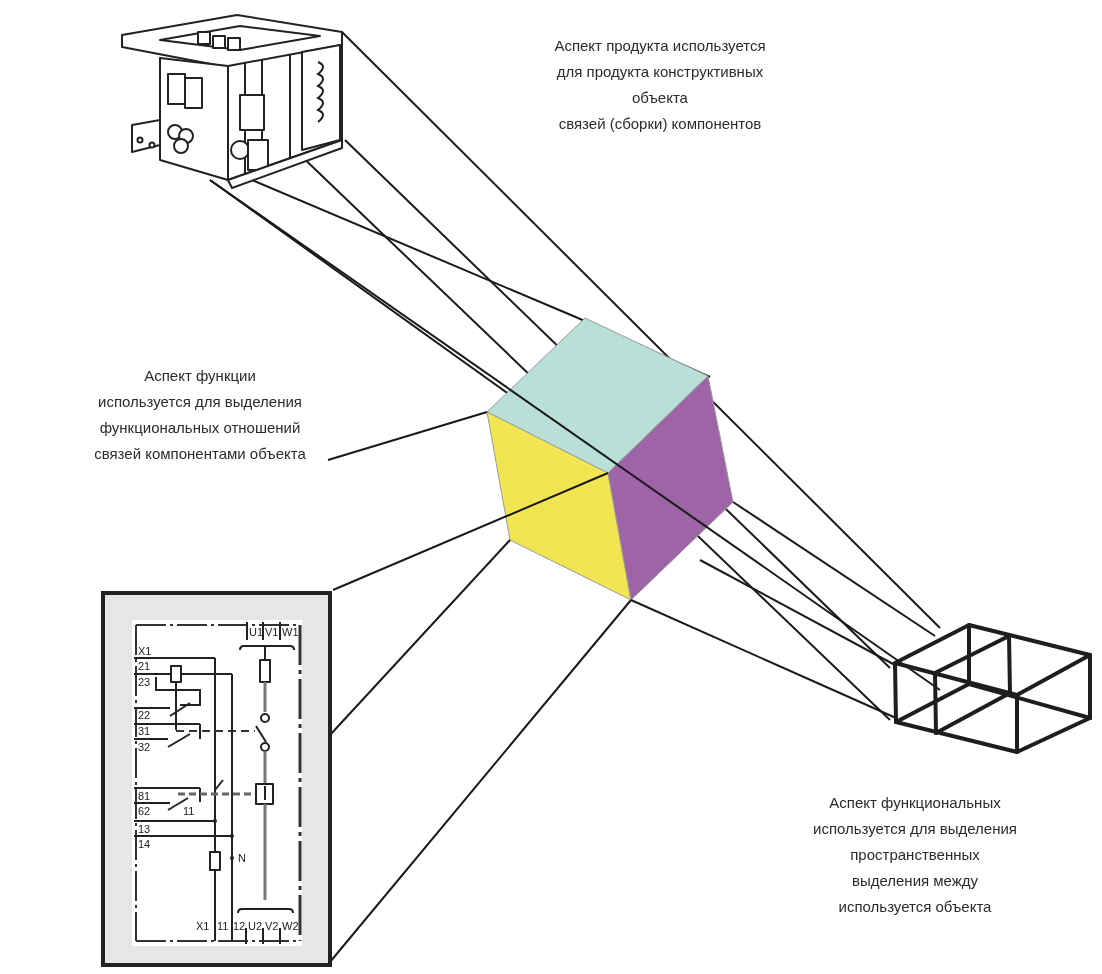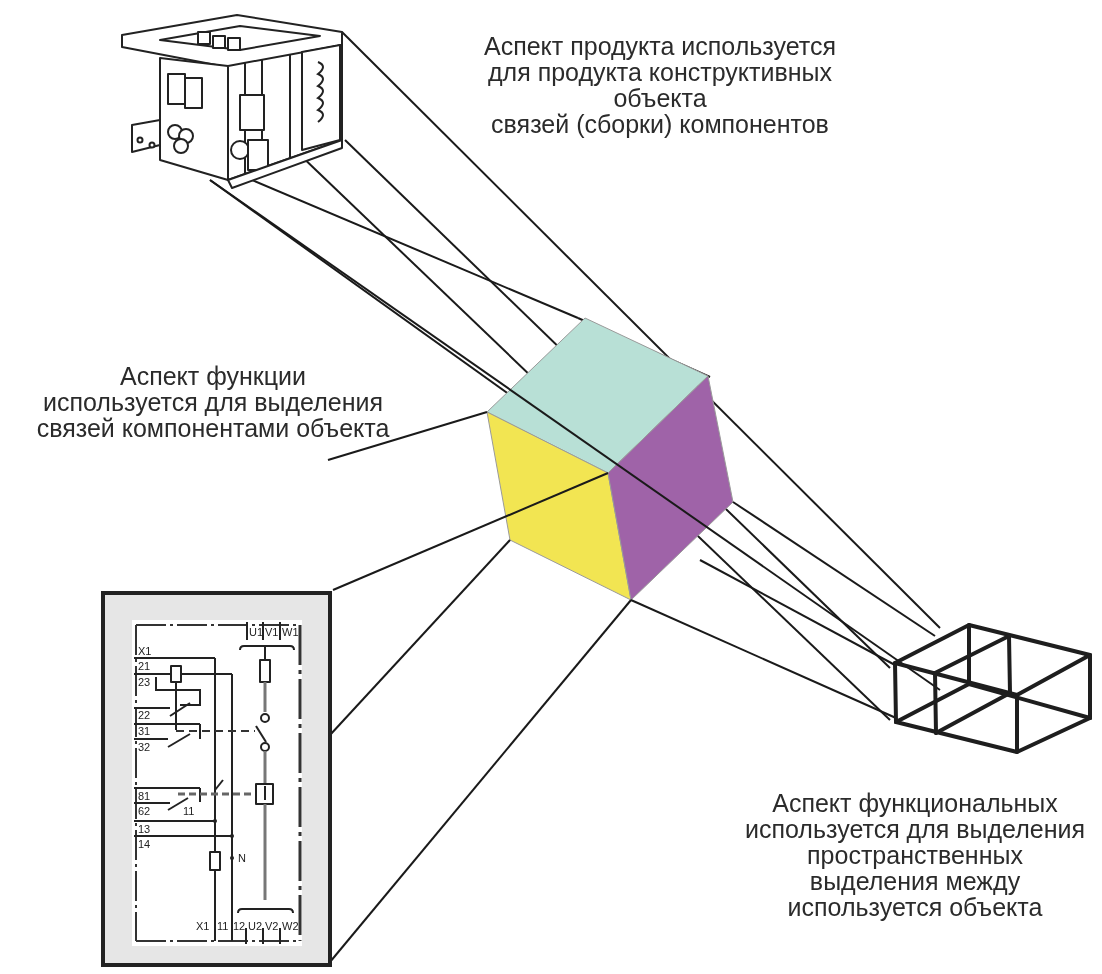--- a/index.html
+++ b/index.html
@@ -1,20 +1,20 @@
 <!DOCTYPE html>
 <html><head>
   <meta charset="utf-8">
   <style>
     html, body { margin: 0; padding: 0; background: #ffffff; }
     body { width: 1102px; height: 974px; position: relative; overflow: hidden;
            font-family: "Liberation Sans", sans-serif; }
     #diagram { position: absolute; left: 0; top: 0; }
     .caption { position: absolute; text-align: center; color: #2b2b2b;
-               font-family: "Liberation Sans", sans-serif; font-size: 25px; line-height: 26px; }
+               font-family: "Liberation Sans", sans-serif; font-size: 15px; line-height: 26px; }
     .caption div { white-space: nowrap; }
     .schem-label { font-family: "Liberation Sans", sans-serif; font-size: 11px; fill: #222; }
     .ray { stroke: #1a1a1a; stroke-width: 2; fill: none; }
     .thick { stroke: #1e1e1e; stroke-width: 4; fill: none; stroke-linecap: round; stroke-linejoin: round; }
     .equip { stroke: #222; stroke-width: 2; fill: #fff; stroke-linejoin: round; }
     .equip-line { stroke: #222; stroke-width: 2; fill: none; }
     .wire { stroke: #222; stroke-width: 2; fill: none; }
     .wire-grey { stroke: #777; stroke-width: 3; fill: none; }
     .dash { stroke: #333; stroke-width: 2; fill: none; stroke-dasharray: 8 5; }
     .dash-grey { stroke: #666; stroke-width: 3; fill: none; stroke-dasharray: 7 4; }
@@ -183,23 +183,24 @@
   </g>
 </svg>
 
 <div class="caption" style="left:470px; top:33px; width:380px;">
   <div>Аспект продукта используется</div>
   <div>для продукта конструктивных</div>
   <div>объекта</div>
   <div>связей (сборки) компонентов</div>
 </div>
 
-<div class="caption" style="left:17px; top:363px; width:392px;">
+<div class="caption" style="left:4px; top:363px; width:392px;">
   <div>Аспект функции</div>
   <div>используется для выделения</div>
+  <div>функциональных отношений</div>
   <div>связей компонентами объекта</div>
 </div>
 
 <div class="caption" style="left:730px; top:790px; width:370px;">
   <div>Аспект функциональных</div>
   <div>используется для выделения</div>
   <div>пространственных</div>
   <div>выделения между</div>
   <div>используется объекта</div>
 </div>

